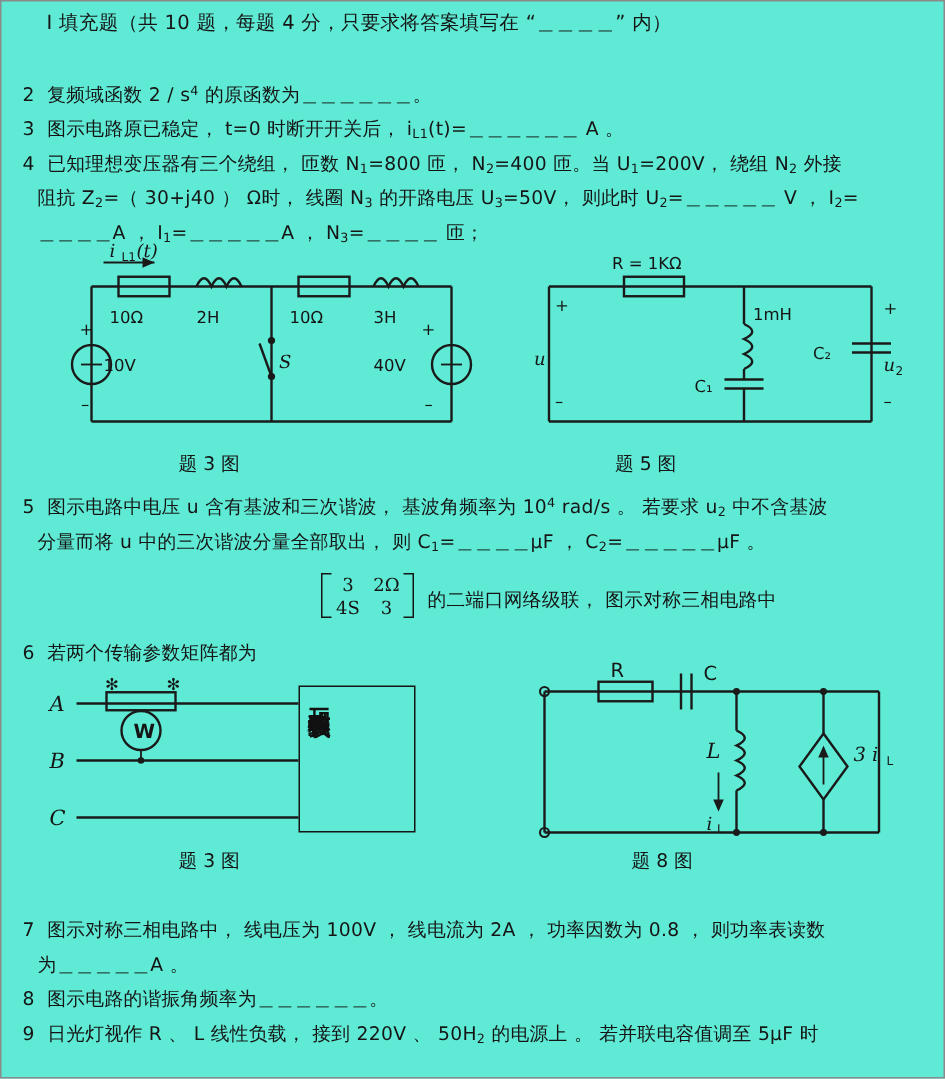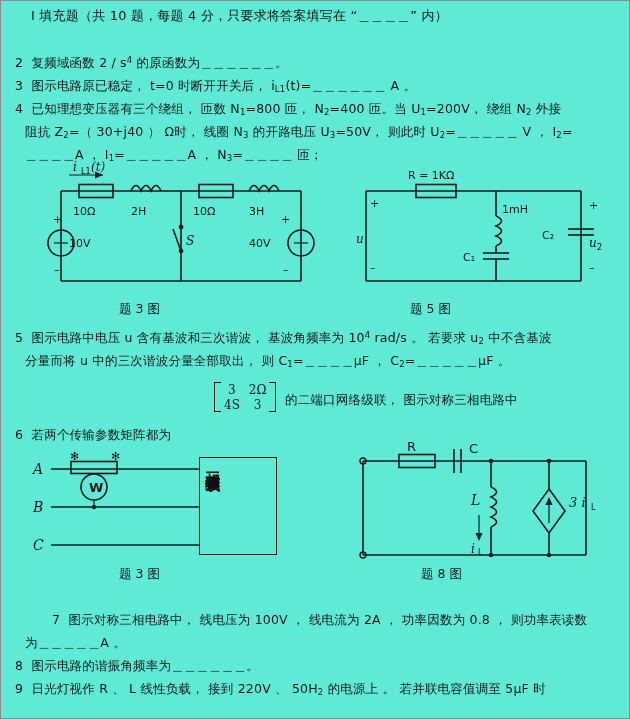--- a/index.html
+++ b/index.html
@@ -302,21 +302,21 @@
       <text class="lbl lbl-s" x="250" y="63">L</text>
 
       <circle cx="150" cy="14" r="2.3" fill="#1a1a1a"></circle>
       <circle cx="150" cy="108" r="2.3" fill="#1a1a1a"></circle>
       <circle cx="208" cy="14" r="2.3" fill="#1a1a1a"></circle>
       <circle cx="208" cy="108" r="2.3" fill="#1a1a1a"></circle>
     </svg>
   </div>
   <div class="cap" style="left:420px; top:565px;">题 8 图</div>
 
-  <div class="tline" style="left:14px; top:612px;margin-left:37px;">
+  <div class="tline" style="left:14px; top:612px;">
     <span>7</span>
     &nbsp;图示对称三相电路中， 线电压为 100V ， 线电流为 2A ， 功率因数为 0.8 ， 则功率表读数
   </div>
   <div class="tline" style="left:24px; top:635px;">
     为<span class="fill">＿＿＿＿＿</span>A 。
   </div>
 
   <div class="tline" style="left:14px; top:658px;">
     <span>8</span>
     &nbsp;图示电路的谐振角频率为<span class="fill">＿＿＿＿＿＿</span>。

